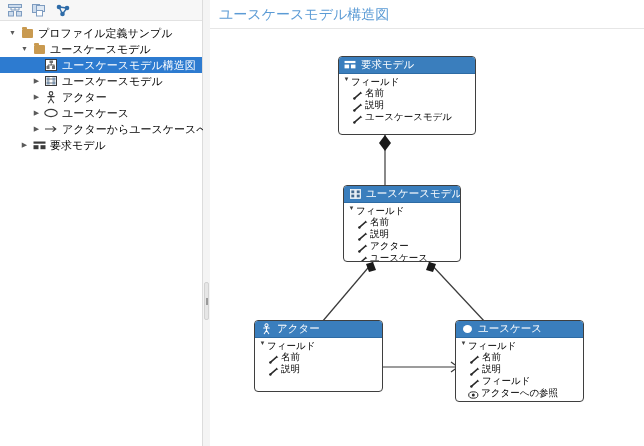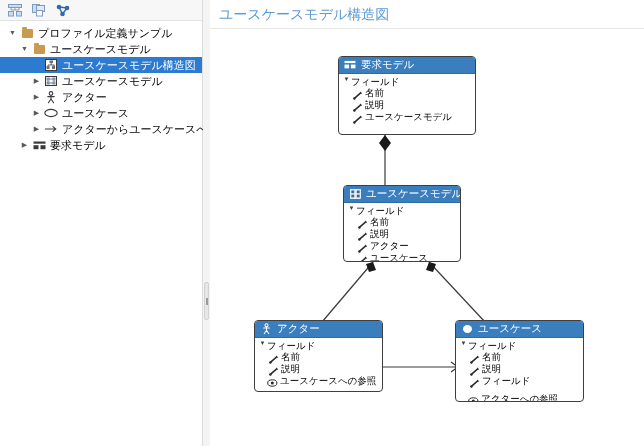--- a/index.html
+++ b/index.html
@@ -533,29 +533,20 @@
         <div class="attr-row">
           <span class="aicon">
             <svg class="ic-wrench" width="10" height="9" viewBox="0 0 10 9">
               <path d="M7.4 0.6 L9.3 2.4 L7.6 2.8 L7.2 1.2 Z" fill="#2a2a2a"></path>
               <path d="M7.4 2.1 L1.4 7.4" stroke="#2a2a2a" stroke-width="1.5" stroke-linecap="round"></path>
               <circle cx="1.4" cy="7.5" r="1.2" fill="#2a2a2a"></circle>
             </svg>
           </span>
           <span class="attr-label">説明</span>
         </div>
-        <div class="attr-row" style="padding-left:12px;">
-          <span class="aicon">
-            <svg class="ic-eye" width="11" height="8" viewBox="0 0 11 8">
-              <ellipse cx="5.3" cy="4" rx="4.6" ry="3.2" fill="none" stroke="#2a2a2a" stroke-width="1"></ellipse>
-              <circle cx="5.3" cy="4" r="1.5" fill="#2a2a2a"></circle>
-            </svg>
-          </span>
-          <span class="attr-label">ユースケースへの参照</span>
-        </div>
       </div>
     </div>
 
     <div class="cbox" style="left:245px; top:290px; width:129px; height:82px;">
       <div class="cbox-header">
         <span class="hicon">
           <i class="ic-oval-filled"></i>
         </span>
         <span class="cbox-title">ユースケース</span>
       </div>
@@ -587,21 +578,21 @@
         <div class="attr-row">
           <span class="aicon">
             <svg class="ic-wrench" width="10" height="9" viewBox="0 0 10 9">
               <path d="M7.4 0.6 L9.3 2.4 L7.6 2.8 L7.2 1.2 Z" fill="#2a2a2a"></path>
               <path d="M7.4 2.1 L1.4 7.4" stroke="#2a2a2a" stroke-width="1.5" stroke-linecap="round"></path>
               <circle cx="1.4" cy="7.5" r="1.2" fill="#2a2a2a"></circle>
             </svg>
           </span>
           <span class="attr-label">フィールド</span>
         </div>
-        <div class="attr-row" style="padding-left:12px;margin-top:6px;">
+        <div class="attr-row" style="padding-left:12px;">
           <span class="aicon">
             <svg class="ic-eye" width="11" height="8" viewBox="0 0 11 8">
               <ellipse cx="5.3" cy="4" rx="4.6" ry="3.2" fill="none" stroke="#2a2a2a" stroke-width="1"></ellipse>
               <circle cx="5.3" cy="4" r="1.5" fill="#2a2a2a"></circle>
             </svg>
           </span>
           <span class="attr-label">アクターへの参照</span>
         </div>
       </div>
     </div>

